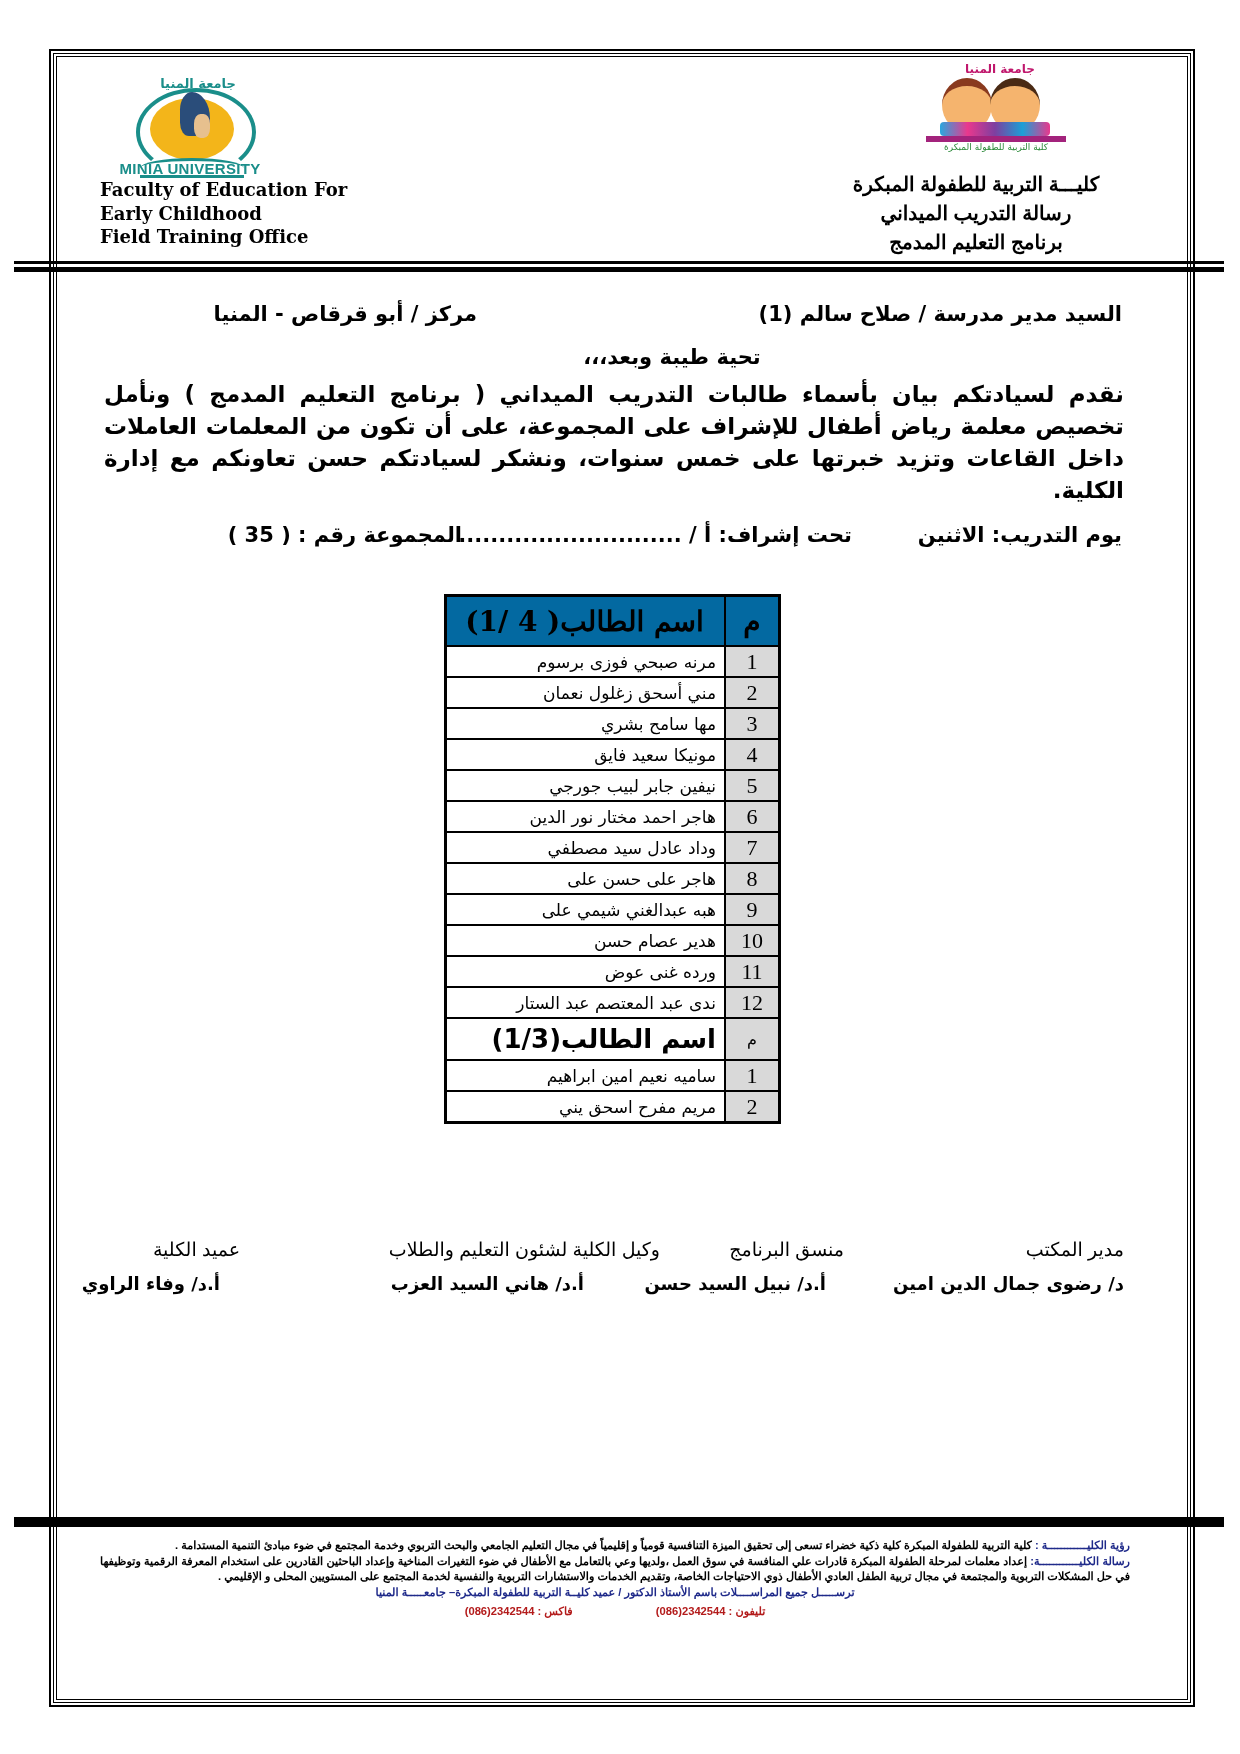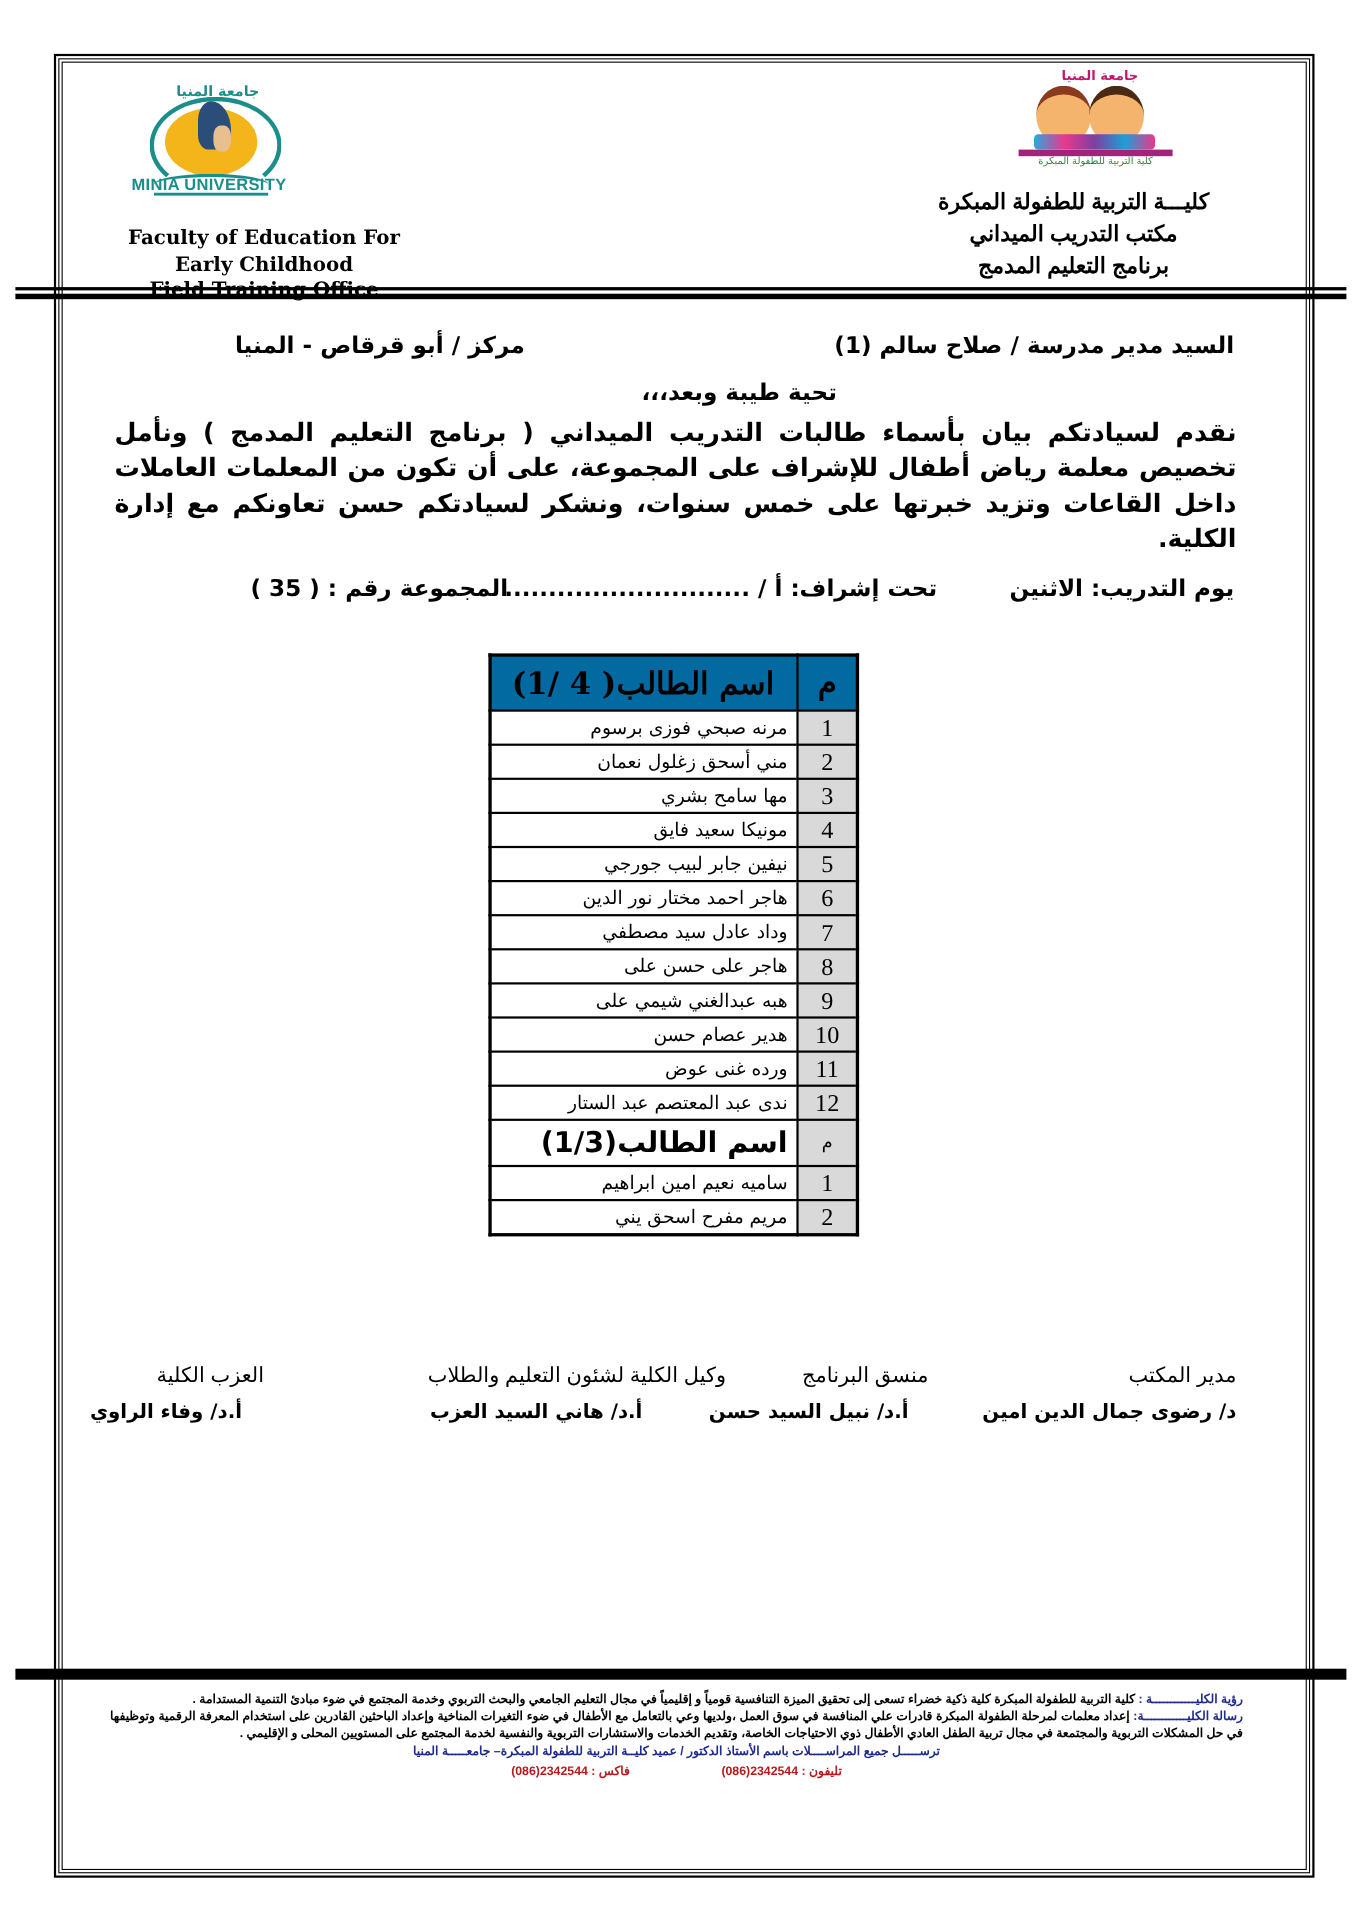--- a/index.html
+++ b/index.html
@@ -15,21 +15,21 @@
 
   
   .logo-left { position:absolute; left:118px; top:78px; width:150px; height:100px; }
   .logo-left .ring { position:absolute; left:18px; top:10px; width:112px; height:80px; border:4px solid #1a8e8a; border-radius:50%; border-bottom-color:transparent; }
   .logo-left .sun { position:absolute; left:32px; top:20px; width:84px; height:62px; background:#f3b51a; border-radius:50%; }
   .logo-left .head { position:absolute; left:62px; top:14px; width:30px; height:44px; background:#2a4d7a; border-radius:40% 60% 30% 30%; }
   .logo-left .face { position:absolute; left:76px; top:36px; width:16px; height:24px; background:#e7c08e; border-radius:40%; }
   .logo-left .book { position:absolute; left:22px; top:80px; width:104px; height:14px; border-top:3px solid #1a8e8a; border-bottom:3px solid #1a8e8a; border-radius:50% 50% 0 0; }
   .logo-left .arc-text { position:absolute; left:40px; top:-2px; width:80px; text-align:center; color:#1a8e8a; font-size:13px; font-weight:bold; direction:rtl; }
   .uni-name { position:absolute; left:110px; top:160px; width:160px; text-align:center; color:#1a8e8a; font-family:"Liberation Sans", sans-serif; font-weight:bold; font-size:15px; letter-spacing:0.3px; }
-  .eng-block { position:absolute; left:100px; top:178px; width:280px; text-align:center; font-family:"DejaVu Serif", serif; font-weight:bold; font-size:18px; line-height:23.5px;margin-top:27px; }
+  .eng-block { position:absolute; left:100px; top:178px; width:280px; text-align:left; font-family:"DejaVu Serif", serif; font-weight:bold; font-size:18px; line-height:23.5px; }
 
   
   .logo-right { position:absolute; left:920px; top:62px; width:150px; height:90px; }
   .logo-right .arc { position:absolute; left:40px; top:0; width:80px; text-align:center; font-size:12px; font-weight:bold; color:#c0186d; direction:rtl; }
   .logo-right .girl { position:absolute; left:22px; top:16px; width:50px; height:46px; background:#f5b46e; border-radius:50%; border-top:8px solid #8a3a1e; }
   .logo-right .boy { position:absolute; left:70px; top:16px; width:50px; height:46px; background:#f5b46e; border-radius:50%; border-top:8px solid #4a2a14; }
   .logo-right .flowers { position:absolute; left:20px; top:60px; width:110px; height:14px; background:linear-gradient(90deg,#2aa7df,#e9388d,#7e3fa0,#1c9fd6,#e9388d); border-radius:4px; }
   .logo-right .book { position:absolute; left:6px; top:74px; width:140px; height:6px; background:#a3237c; }
   .logo-right .caption { position:absolute; left:6px; top:80px; width:140px; text-align:center; font-size:9px; color:#2c8a3a; font-weight:normal; direction:rtl; }
 
@@ -89,21 +89,21 @@
 <div class="logo-right">
   <div class="arc">جامعة المنيا</div>
   <div class="girl"></div>
   <div class="boy"></div>
   <div class="flowers"></div>
   <div class="book"></div>
   <div class="caption">كلية التربية للطفولة المبكرة</div>
 </div>
 <div class="ar-head">
   <div>كليـــة التربية للطفولة المبكرة</div>
-  <div>مكتب التدريب الميداني</div>
+  <div>رسالة التدريب الميداني</div>
   <div>برنامج التعليم المدمج</div>
 </div>
 
 <div class="rule-top">
     <div class="a"></div>
     <div class="b"></div>
   </div>
 
 <div class="line-addr rtl">
   <span class="addr-a">السيد مدير مدرسة /  صلاح سالم (1)</span>
@@ -183,21 +183,21 @@
         <td class="num">2</td>
         <td class="name">مريم مفرح اسحق يني</td>
       </tr>
   </tbody>
 </table>
 
 <div class="sig-row sig-titles">
   <span style="right:0">مدير المكتب</span>
   <span style="right:280px">منسق البرنامج</span>
   <span style="right:464px">وكيل الكلية لشئون التعليم والطلاب</span>
-  <span style="right:884px">العزب الكلية</span>
+  <span style="right:884px">عميد الكلية</span>
 </div>
 <div class="sig-row sig-names">
   <span style="right:0">د/ رضوى جمال الدين امين</span>
   <span style="right:298px">أ.د/ نبيل السيد حسن</span>
   <span style="right:540px">أ.د/ هاني السيد العزب</span>
   <span style="right:904px">أ.د/ وفاء الراوي</span>
 </div>
 
 <div class="rule-bottom"></div>
 

